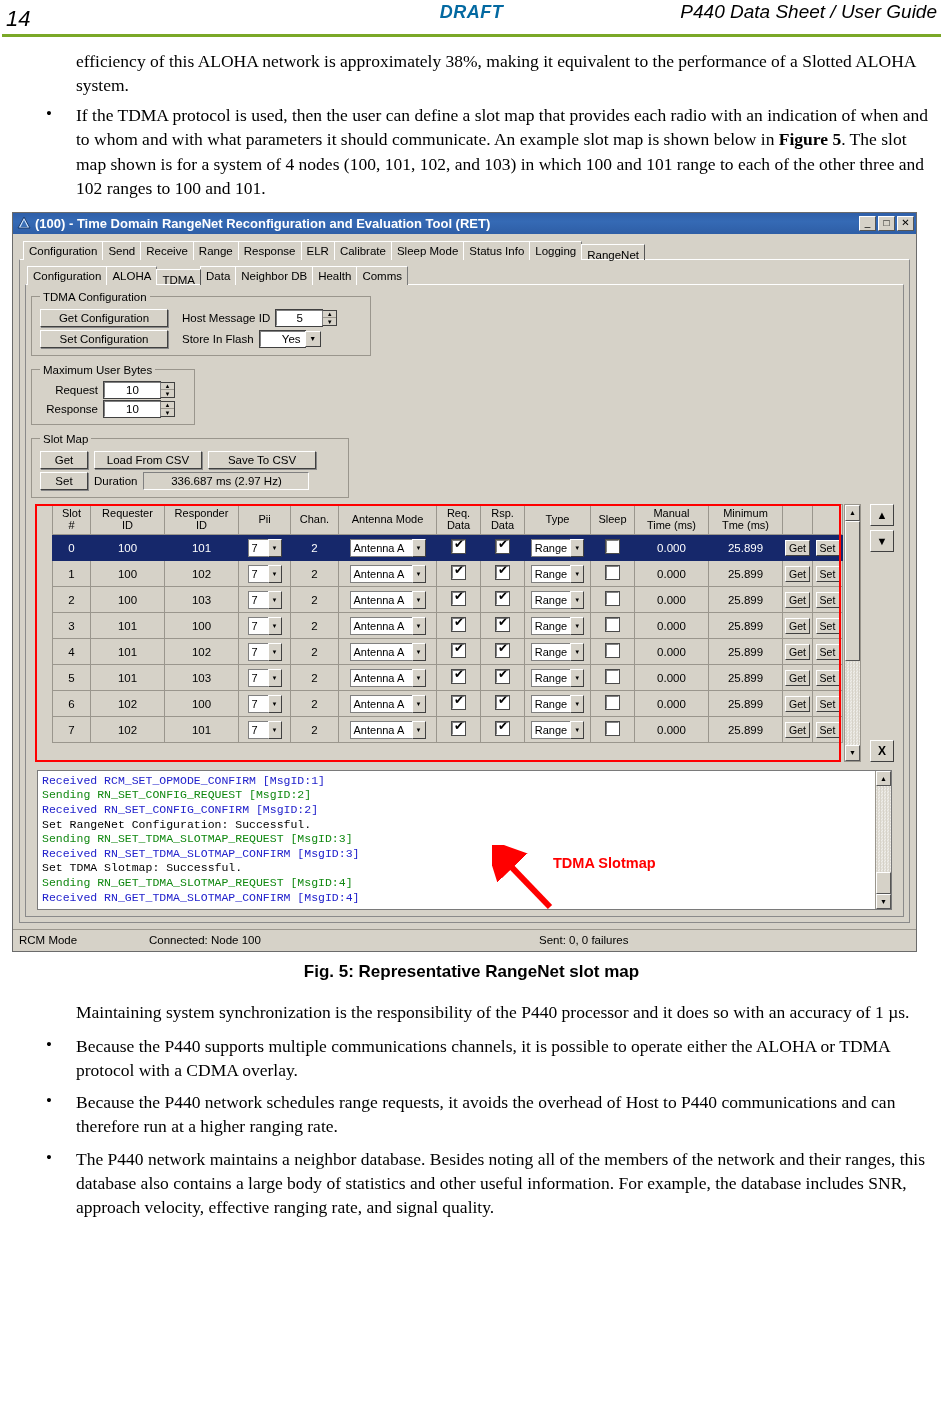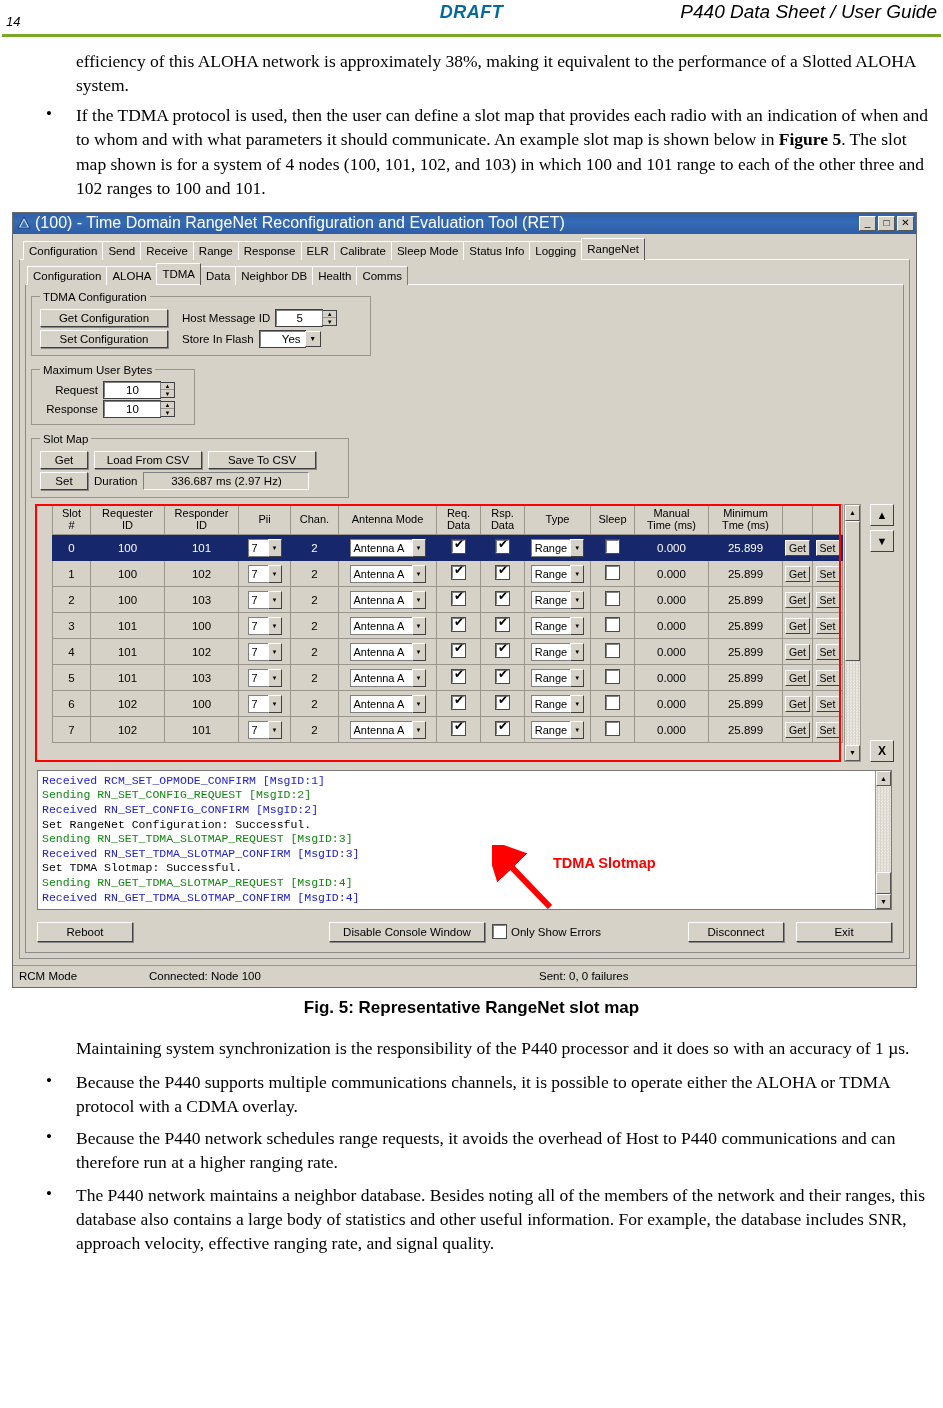--- a/index.html
+++ b/index.html
@@ -14,23 +14,23 @@
     overflow: hidden;
   }
 
   
   .pg-header {
     position: relative;
     height: 34px;
     padding: 2px 8px 0 8px;
   }
   .pg-header .hnum {
-    position:absolute; left:6px; top:14px;
+    position:absolute; left:6px; top:6px;
     font-family:"Liberation Sans", sans-serif;
-    font-size:13px; font-style:italic; color:#000;
+    font-size:22px; font-style:italic; color:#000;
   }
   .pg-header .hdraft {
     position:absolute; left:0; right:0; top:2px;
     text-align:center;
     font-family:"Liberation Sans", sans-serif;
     font-size:18px; font-style:italic; font-weight:bold;
     color:#0369a1; letter-spacing:0.5px;
   }
   .pg-header .hright {
     position:absolute; right:6px; top:1px;
@@ -91,21 +91,21 @@
     display:flex; align-items:center;
     padding: 0 2px 0 4px;
     color:#fff;
   }
   .titlebar .tb-icon {
     width:14px; height:14px; margin-right:4px;
     position:relative; flex:0 0 auto;
   }
   .titlebar .tb-icon svg { display:block; }
   .titlebar .tb-text {
-    font-size:16px; font-weight:normal; white-space:nowrap;
+    font-size:13px; font-weight:bold; white-space:nowrap;
     flex:1 1 auto; overflow:hidden;
   }
   .winbtns { display:flex; gap:2px; flex:0 0 auto; }
   .winbtn {
     width:17px; height:15px;
     background:#d6d2c8;
     border-top:1px solid #fff; border-left:1px solid #fff;
     border-right:1px solid #555; border-bottom:1px solid #555;
     display:flex; align-items:center; justify-content:center;
     font-size:10px; color:#000; line-height:1;
@@ -124,21 +124,21 @@
     border-left:1px solid #fff;
     border-right:1px solid #7a7a7a;
     margin-right:-1px;
     white-space:nowrap;
     height:19px;
     line-height:14px;
   }
   .tab.sel {
     background:#d6d2c8;
     font-weight:normal;
-    height:22px;
+    height:16px;
     line-height:17px;
     border-top:1px solid #fff;
     border-left:1px solid #fff;
     border-right:1px solid #555;
     position:relative; z-index:3;
     box-shadow: 0 -1px 0 #fff inset;
   }
   .tabpane-outer {
     border:1px solid #8a8a8a;
     border-top:1px solid #fff;
@@ -810,32 +810,20 @@
         <div class="console-wrap">
           <div class="console" id="console-lines"><div class="c-recv">Received RCM_SET_OPMODE_CONFIRM [MsgID:1]</div><div class="c-send">Sending RN_SET_CONFIG_REQUEST [MsgID:2]</div><div class="c-recv">Received RN_SET_CONFIG_CONFIRM [MsgID:2]</div><div class="c-plain">Set RangeNet Configuration: Successful.</div><div class="c-send">Sending RN_SET_TDMA_SLOTMAP_REQUEST [MsgID:3]</div><div class="c-recv">Received RN_SET_TDMA_SLOTMAP_CONFIRM [MsgID:3]</div><div class="c-plain">Set TDMA Slotmap: Successful.</div><div class="c-send">Sending RN_GET_TDMA_SLOTMAP_REQUEST [MsgID:4]</div><div class="c-recv">Received RN_GET_TDMA_SLOTMAP_CONFIRM [MsgID:4]</div></div>
           <div class="cscroll">
             <div class="cs-btn">▲</div>
             <div class="cs-space"></div>
             <div class="cs-thumb"></div>
             <div class="cs-btn">▼</div>
           </div>
         </div>
 
-        <div class="btnbar">
-          <div class="btn wide">Reboot</div>
-          <div class="spacer-a"></div>
-          <div class="btn wide" style="min-width:156px">Disable Console Window</div>
-          <div class="chkwrap">
-            <span class="cbx"></span>
-            <span class="lbl">Only Show Errors</span>
-          </div>
-          <div class="spacer-b"></div>
-          <div class="btn wide">Disconnect</div>
-          <div class="btn wide" style="margin-left:12px">Exit</div>
-        </div>
 
       </div>
     </div>
   </div>
 
   <div class="statusbar">
     <div class="s1">RCM Mode</div>
     <div class="s2">Connected: Node 100</div>
     <div class="s3">Sent: 0, 0 failures</div>
   </div>

